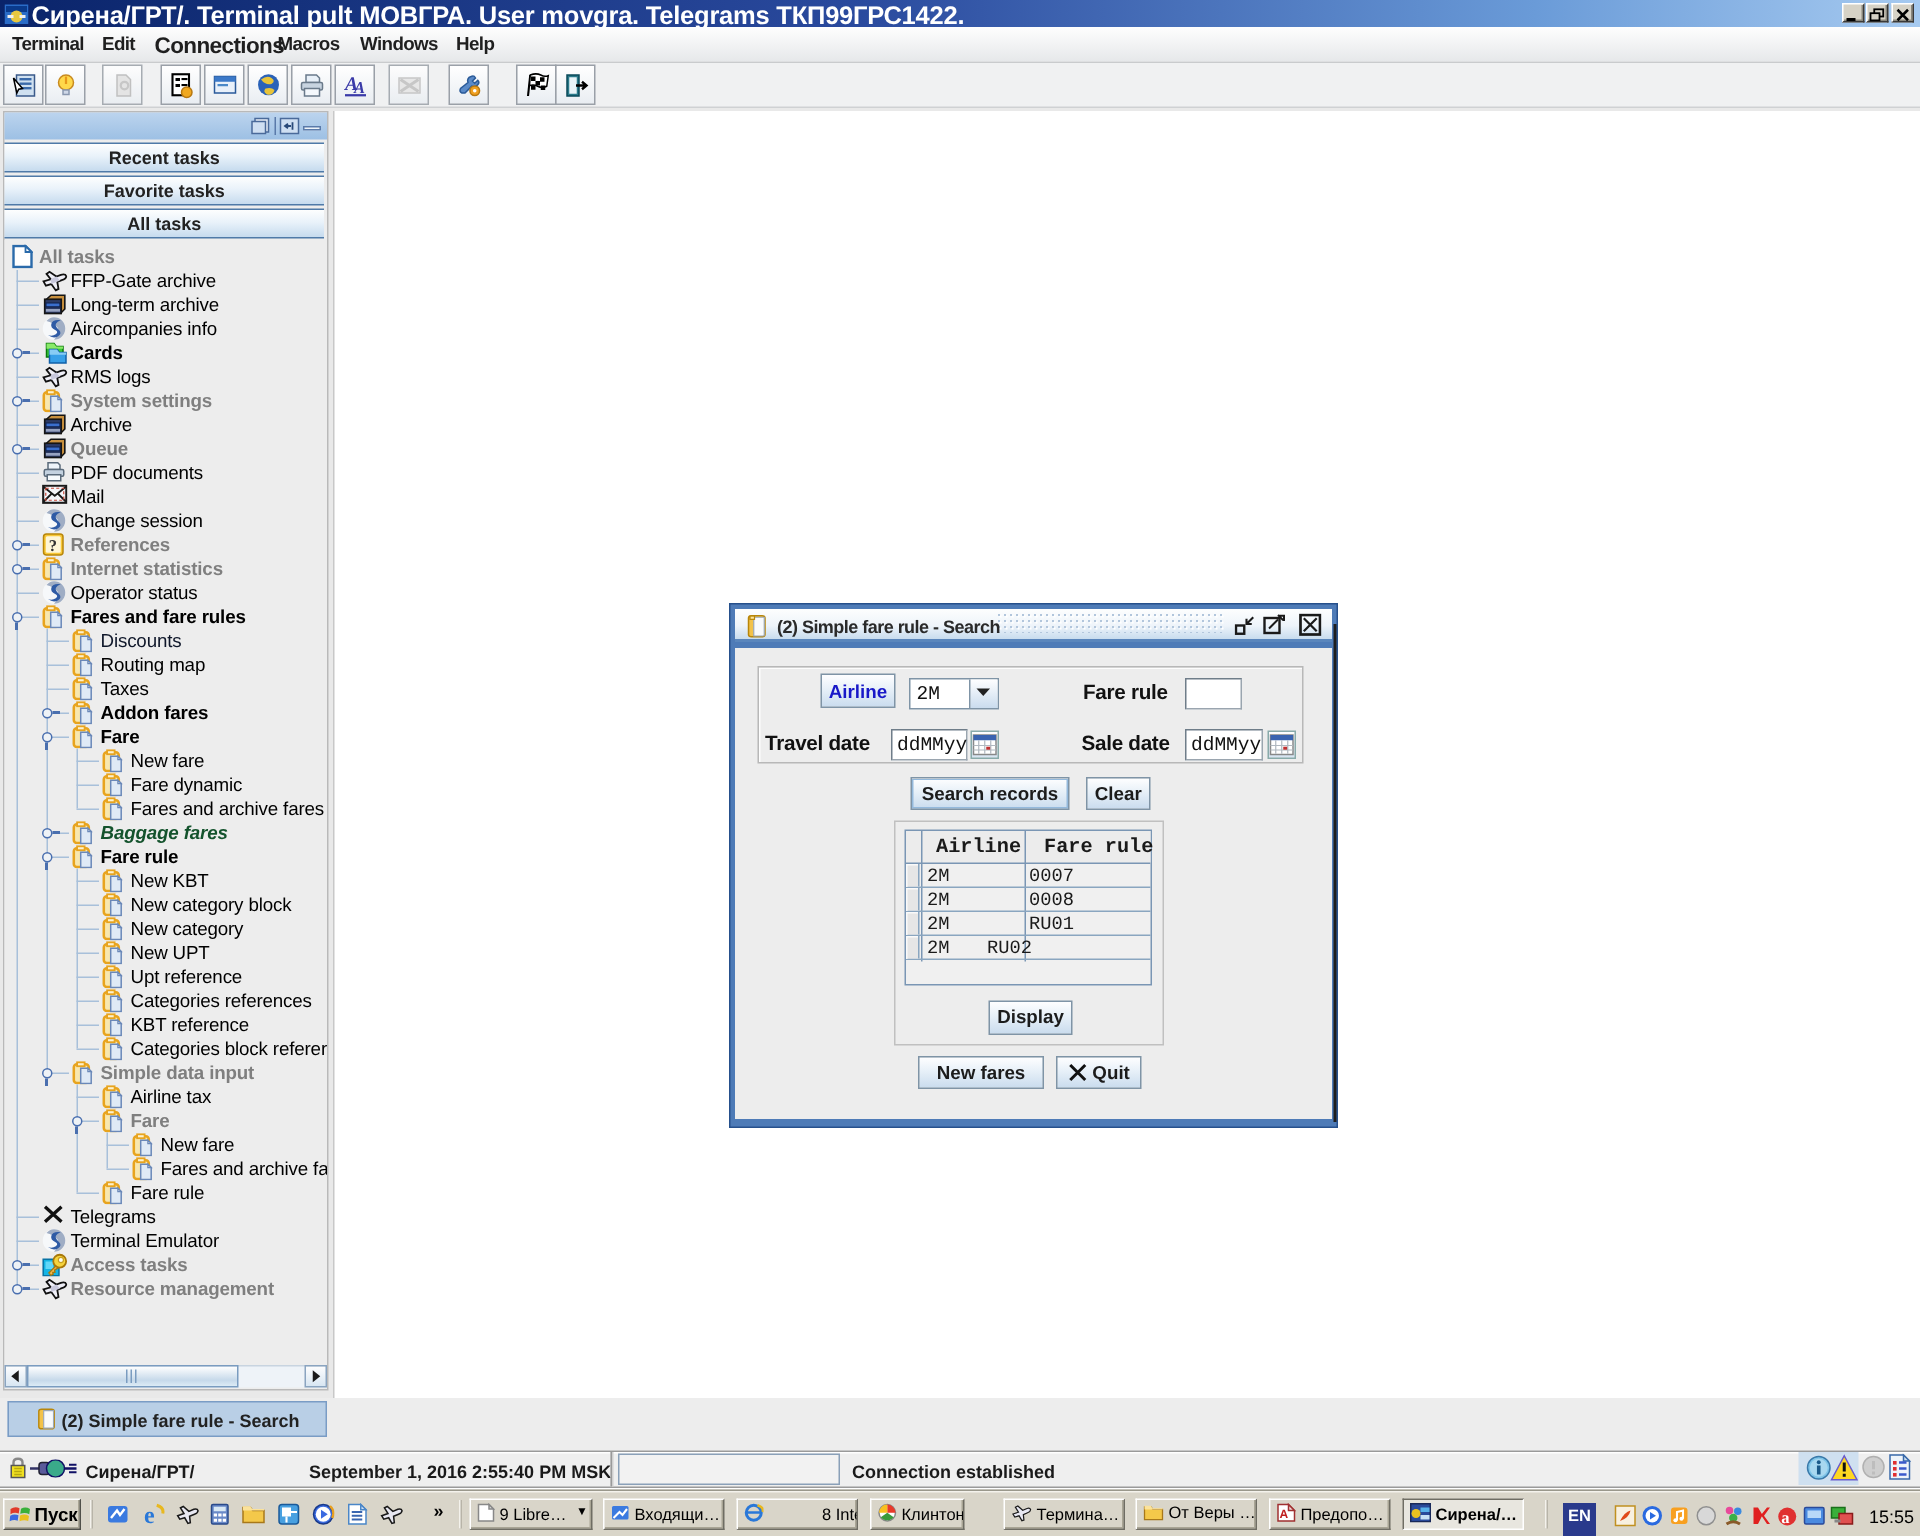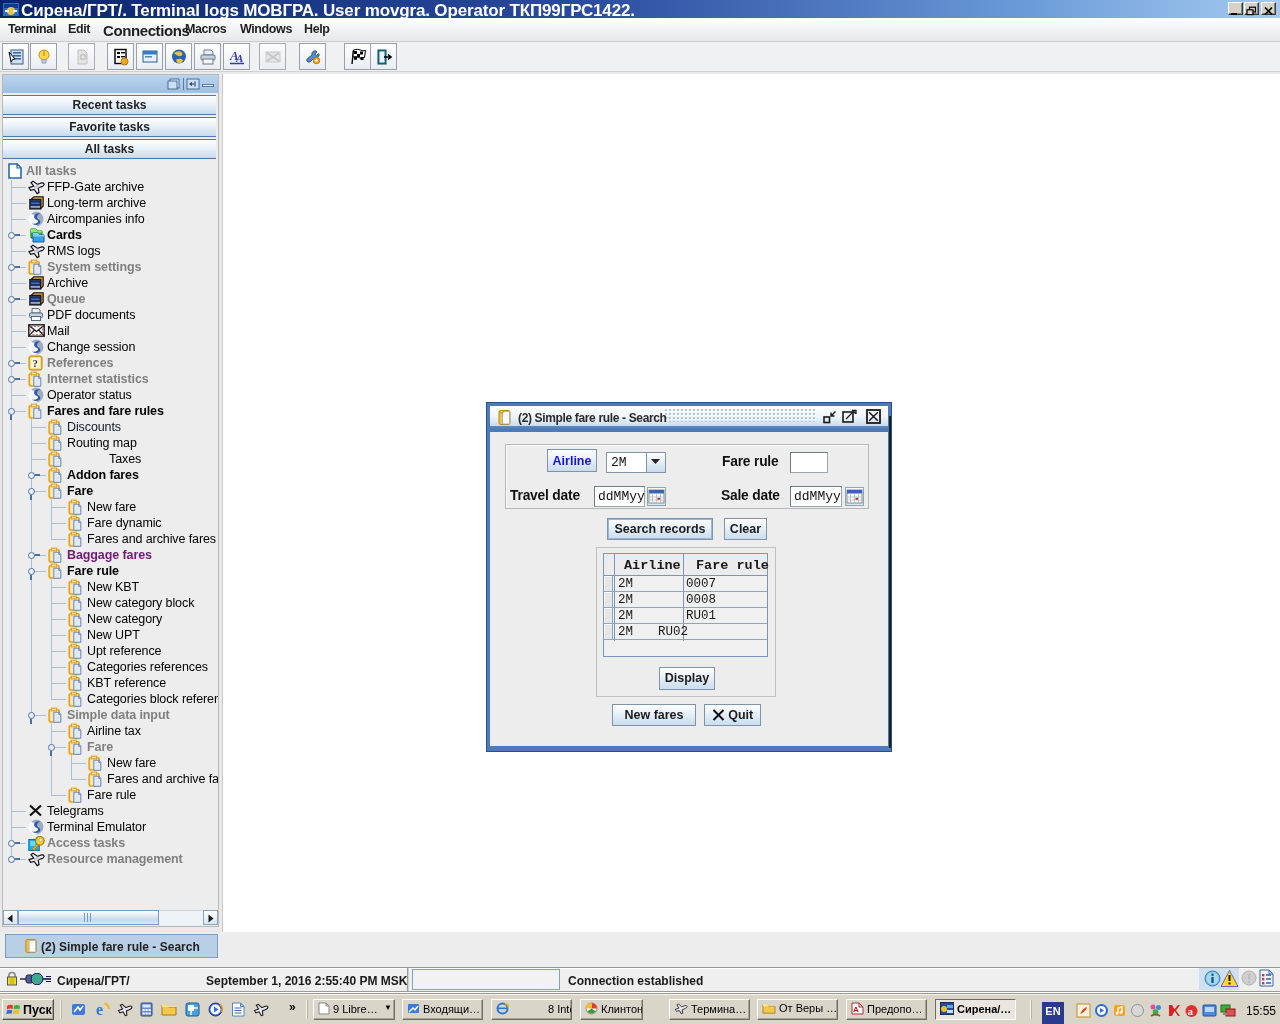--- a/index.html
+++ b/index.html
@@ -19,21 +19,21 @@
 </style></head><body>
 
 <div class="a" style="left:0;top:0;width:1280px;height:18px;background:linear-gradient(90deg,#0a246a 0%,#2a4a9e 45%,#6a9bd8 80%,#a6caf0 100%);"></div>
 <svg class="a" style="left:3px;top:1px" width="16" height="16" viewBox="0 0 16 16">
     <rect x="0" y="2" width="16" height="13" fill="#2a6cc8"></rect>
     <rect x="1" y="3" width="14" height="4" fill="#0a3a8c"></rect>
     <circle cx="8" cy="10" r="4" fill="#e8c840"></circle>
     <rect x="2" y="9" width="4" height="2" fill="#f0f0f0"></rect>
     <rect x="10" y="9" width="4" height="2" fill="#f0f0f0"></rect>
   </svg>
-<div class="a" style="left:21px;top:1px;font-size:17px;font-weight:bold;color:#ffffff;letter-spacing:-0.15px;">Сирена/ГРТ/. Terminal logs MOBГРА. User movgra. Operator ТКП99ГРС1422.</div>
+<div class="a" style="left:21px;top:1px;font-size:17px;font-weight:bold;color:#ffffff;letter-spacing:-0.15px;">Сирена/ГРТ/. Terminal pult MOBГРА. User movgra. Telegrams ТКП99ГРС1422.</div>
 <div class="a" style="left:1228px;top:2px;width:15px;height:13px;background:#d6d2c6;border:1px solid;border-color:#fff #3a3a3a #3a3a3a #fff;box-shadow:inset -1px -1px 0 #8a877c;"><svg width="13" height="11" viewBox="0 0 13 11">
       <rect x="2" y="7" width="6" height="2" fill="#000"></rect>
     </svg></div>
 <div class="a" style="left:1244px;top:2px;width:15px;height:13px;background:#d6d2c6;border:1px solid;border-color:#fff #3a3a3a #3a3a3a #fff;box-shadow:inset -1px -1px 0 #8a877c;"><svg width="13" height="11" viewBox="0 0 13 11">
       <rect x="4.5" y="1.2" width="6" height="4.8" fill="none" stroke="#000" stroke-width="1.2"></rect>
       <rect x="2" y="3.8" width="6" height="4.8" fill="#d6d2c6" stroke="#000" stroke-width="1.2"></rect>
     </svg></div>
 <div class="a" style="left:1261px;top:2px;width:15px;height:13px;background:#d6d2c6;border:1px solid;border-color:#fff #3a3a3a #3a3a3a #fff;box-shadow:inset -1px -1px 0 #8a877c;"><svg width="13" height="11" viewBox="0 0 13 11">
       <path d="M3 1.5 L10 8.5 M10 1.5 L3 8.5" stroke="#000" stroke-width="1.7"></path>
     </svg></div>
@@ -300,21 +300,21 @@
         <path d="M10.6 5.2 L12.8 7.4 H10.6 Z" fill="#f6fafd" stroke="#6a88b8" stroke-width="0.9"></path>
       </svg></div>
     <div class="trow" style="left:64px;top:275px;color:#000;font-weight:normal;">Routing map</div>
     <div class="tl" style="left:28px;top:299px;width:15px;height:1px;"></div>
     <div class="a" style="left:45px;top:291px;"><svg width="16" height="16" viewBox="0 0 16 16">
         <rect x="1.2" y="2.5" width="10" height="12.5" rx="2" fill="#f8e7ae" stroke="#e8a41e" stroke-width="1.7"></rect>
         <rect x="3.4" y="1.2" width="5" height="2.6" fill="#fdf2cc" stroke="#e8a41e" stroke-width="1.2"></rect>
         <path d="M5.8 5.2 H10.6 L12.8 7.4 V15.3 H5.8 Z" fill="#dfeaf6" stroke="#6a88b8"></path>
         <path d="M10.6 5.2 L12.8 7.4 H10.6 Z" fill="#f6fafd" stroke="#6a88b8" stroke-width="0.9"></path>
       </svg></div>
-    <div class="trow" style="left:64px;top:291px;color:#000;font-weight:normal;margin-left:42px;">Taxes</div>
+    <div class="trow" style="left:64px;top:291px;color:#000;font-weight:normal;">Taxes</div>
     <div class="tl" style="left:28px;top:315px;width:15px;height:1px;"></div>
     <div class="hndl" style="left:25px;top:312px;"></div>
     <div class="hstem" style="left:32px;top:314px;width:5px;height:2px;"></div>
     <div class="a" style="left:45px;top:307px;"><svg width="16" height="16" viewBox="0 0 16 16">
         <rect x="1.2" y="2.5" width="10" height="12.5" rx="2" fill="#f8e7ae" stroke="#e8a41e" stroke-width="1.7"></rect>
         <rect x="3.4" y="1.2" width="5" height="2.6" fill="#fdf2cc" stroke="#e8a41e" stroke-width="1.2"></rect>
         <path d="M5.8 5.2 H10.6 L12.8 7.4 V15.3 H5.8 Z" fill="#dfeaf6" stroke="#6a88b8"></path>
         <path d="M10.6 5.2 L12.8 7.4 H10.6 Z" fill="#f6fafd" stroke="#6a88b8" stroke-width="0.9"></path>
       </svg></div>
     <div class="trow" style="left:64px;top:307px;color:#000;font-weight:bold;">Addon fares</div>
@@ -354,21 +354,21 @@
     <div class="trow" style="left:84px;top:371px;color:#000;font-weight:normal;">Fares and archive fares</div>
     <div class="tl" style="left:28px;top:395px;width:15px;height:1px;"></div>
     <div class="hndl" style="left:25px;top:392px;"></div>
     <div class="hstem" style="left:32px;top:394px;width:5px;height:2px;"></div>
     <div class="a" style="left:45px;top:387px;"><svg width="16" height="16" viewBox="0 0 16 16">
         <rect x="1.2" y="2.5" width="10" height="12.5" rx="2" fill="#f8e7ae" stroke="#e8a41e" stroke-width="1.7"></rect>
         <rect x="3.4" y="1.2" width="5" height="2.6" fill="#fdf2cc" stroke="#e8a41e" stroke-width="1.2"></rect>
         <path d="M5.8 5.2 H10.6 L12.8 7.4 V15.3 H5.8 Z" fill="#dfeaf6" stroke="#6a88b8"></path>
         <path d="M10.6 5.2 L12.8 7.4 H10.6 Z" fill="#f6fafd" stroke="#6a88b8" stroke-width="0.9"></path>
       </svg></div>
-    <div class="trow" style="left:64px;top:387px;color:#701a75;font-weight:bold;">Baggage fares</div>
+    <div class="trow" style="left:64px;top:387px;color:#14532d;font-weight:bold;font-style:italic;">Baggage fares</div>
     <div class="tl" style="left:28px;top:411px;width:15px;height:1px;"></div>
     <div class="hndl" style="left:25px;top:408px;"></div>
     <div class="hstem" style="left:27px;top:415px;width:2px;height:5px;"></div>
     <div class="a" style="left:45px;top:403px;"><svg width="16" height="16" viewBox="0 0 16 16">
         <rect x="1.2" y="2.5" width="10" height="12.5" rx="2" fill="#f8e7ae" stroke="#e8a41e" stroke-width="1.7"></rect>
         <rect x="3.4" y="1.2" width="5" height="2.6" fill="#fdf2cc" stroke="#e8a41e" stroke-width="1.2"></rect>
         <path d="M5.8 5.2 H10.6 L12.8 7.4 V15.3 H5.8 Z" fill="#dfeaf6" stroke="#6a88b8"></path>
         <path d="M10.6 5.2 L12.8 7.4 H10.6 Z" fill="#f6fafd" stroke="#6a88b8" stroke-width="0.9"></path>
       </svg></div>
     <div class="trow" style="left:64px;top:403px;color:#000;font-weight:bold;">Fare rule</div>

